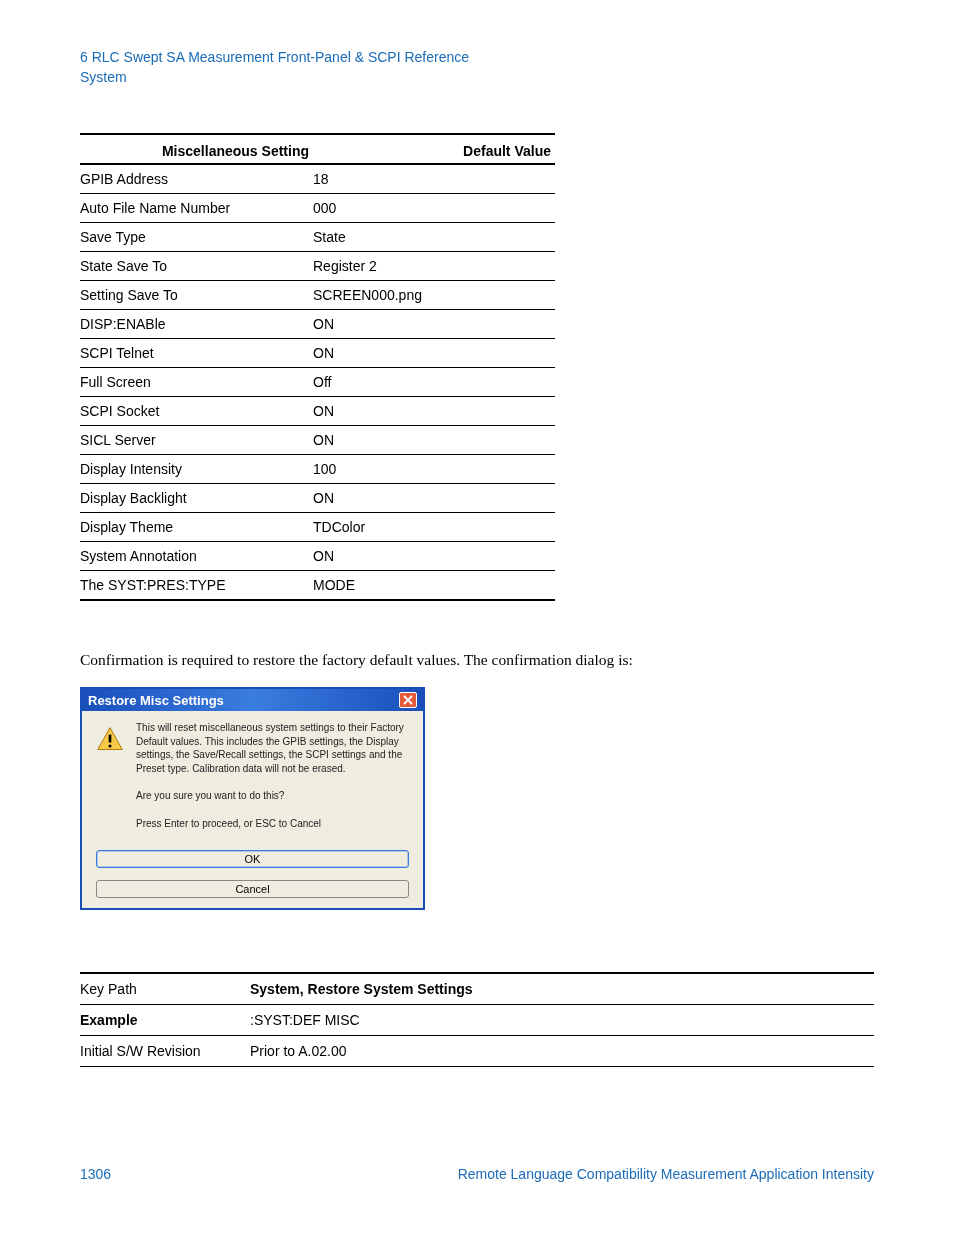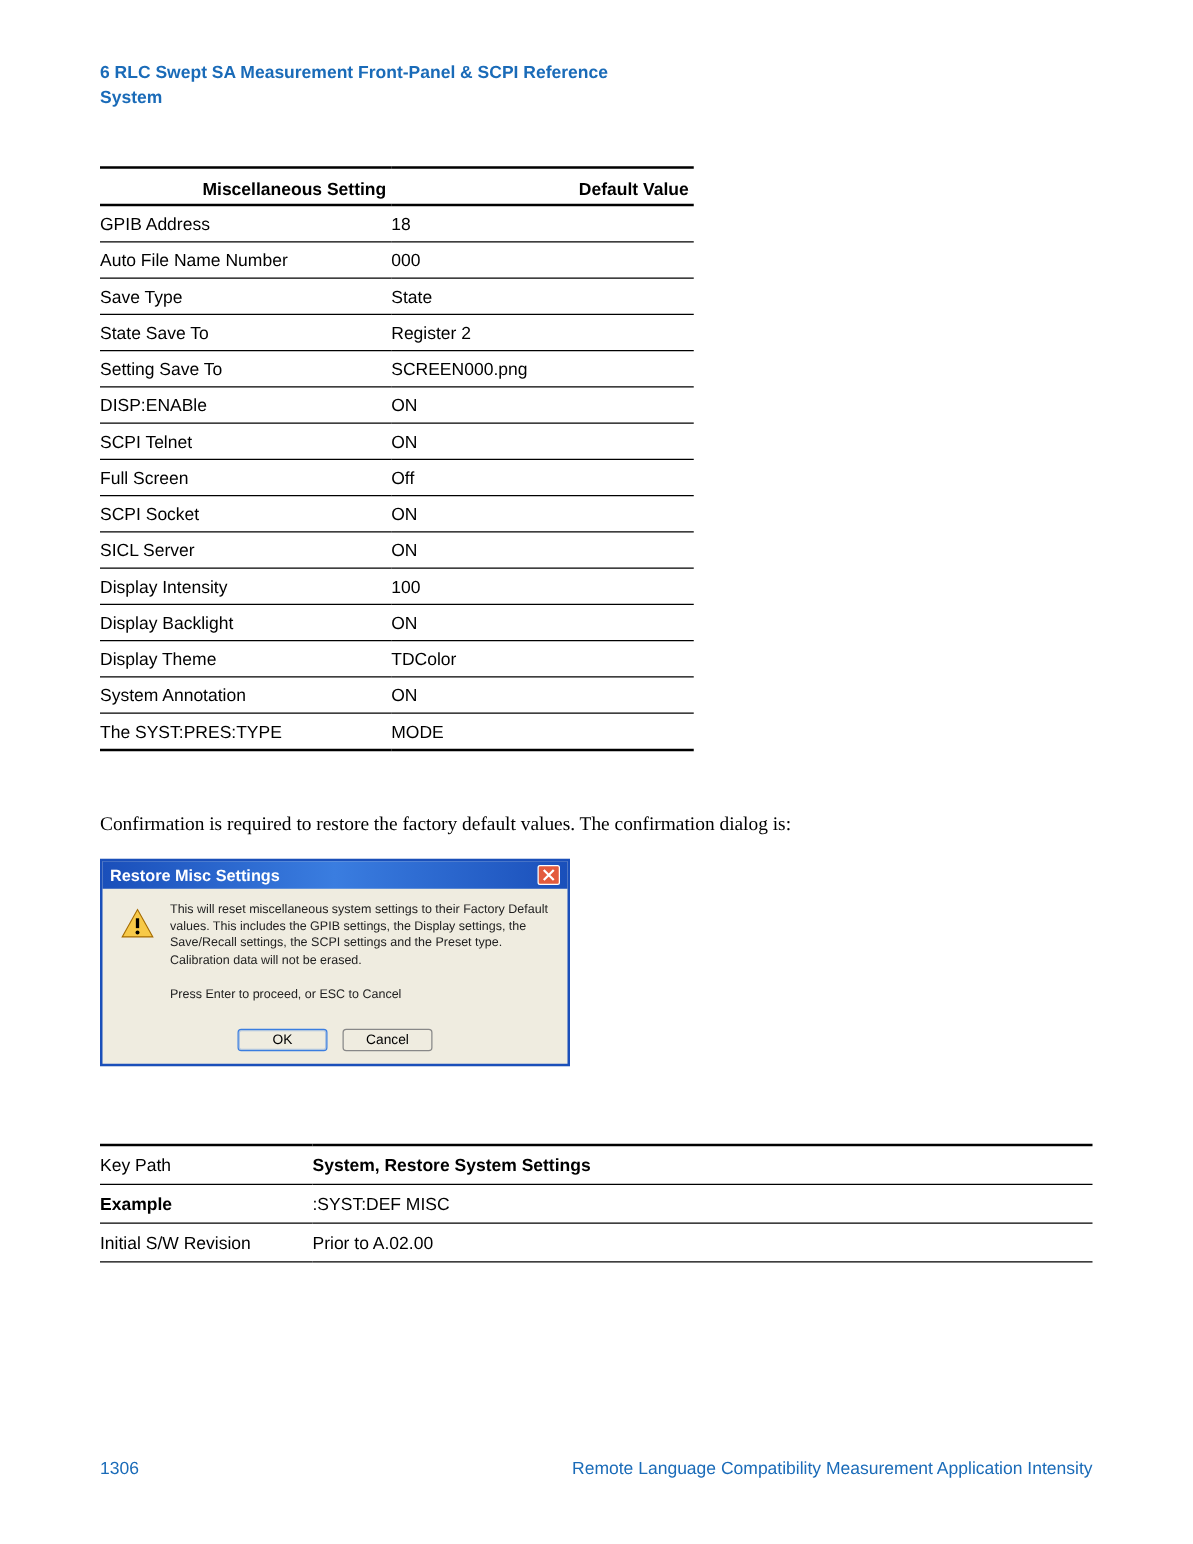--- a/index.html
+++ b/index.html
@@ -4,21 +4,21 @@
   <style>
     * { margin: 0; padding: 0; box-sizing: border-box; }
     body {
       width: 954px;
       height: 1235px;
       background: #fff;
       font-family: Arial, Helvetica, sans-serif;
       position: relative;
       padding: 48px 80px 0 80px;
     }
-    .header-link { color: #1a6bb8; font-size: 14px; line-height: 1.4; font-weight: bold; }
+    .header-link { color: #1a6bb8; font-size: 14px; line-height: 1.4; }
     .header-block { margin-bottom: 46px; }
     .settings-table {
       width: 475px;
       border-collapse: collapse;
     }
     .settings-table thead tr { border-top: 2px solid #000; border-bottom: 2px solid #000; }
     .settings-table tbody tr { border-bottom: 1px solid #000; }
     .settings-table th {
       text-align: right;
       font-weight: bold;
@@ -27,21 +27,21 @@
     }
     .settings-table td {
       font-size: 14px;
       padding: 6px 4px 6px 0;
     }
     .settings-table .col-setting { width: 233px; }
     .settings-table .col-value { width: 242px; }
     .body-text { font-family: Georgia, 'Times New Roman', serif; font-size: 15.5px; margin: 50px 0 18px 0; }
 
     .dialog {
-      width: 376px;
+      width: 345px;
       border: 2px solid #1a4fba;
       background: #efece0;
       font-family: Tahoma, Arial, sans-serif;
       margin-bottom: 62px;
     }
     .dialog-titlebar {
       background: linear-gradient(to right, #1a4fba, #3a7de0, #1a4fba);
       color: #fff;
       font-size: 13px;
       font-weight: bold;
@@ -57,21 +57,21 @@
       border-radius: 2px;
       display: flex;
       align-items: center;
       justify-content: center;
     }
     .dialog-close svg { width: 10px; height: 10px; }
     .dialog-body { padding: 10px 14px 14px 14px; display: flex; gap: 12px; }
     .dialog-icon { width: 28px; flex-shrink: 0; padding-top: 4px; }
     .dialog-text { font-size: 10px; color: #222; line-height: 1.35; }
     .dialog-text p { margin-bottom: 14px; }
-    .dialog-buttons { display: flex; gap: 12px; justify-content: center; padding: 0 14px 10px 14px; }
+    .dialog-buttons { display: flex; gap: 12px; justify-content: center; padding: 0 14px 10px 14px; flex-direction: column; }
     .dialog-btn {
       min-width: 72px;
       padding: 2px 10px;
       font-size: 11px;
       background: #efece0;
       border: 1px solid #888;
       border-radius: 3px;
       display: flex;
       align-items: center;
       justify-content: center;
@@ -197,20 +197,21 @@
   <div class="dialog-body">
     <div class="dialog-icon">
       <svg viewBox="0 0 32 32" width="28" height="28">
         <polygon points="16,3 30,28 2,28" fill="#f7c948" stroke="#a56b00" stroke-width="1"></polygon>
         <rect x="14.5" y="11" width="3" height="9" fill="#000"></rect>
         <circle cx="16" cy="24" r="1.8" fill="#000"></circle>
       </svg>
     </div>
     <div class="dialog-text">
       <p>This will reset miscellaneous system settings to their Factory Default values.   This includes the GPIB settings, the Display settings, the Save/Recall settings, the SCPI settings and the Preset type. Calibration data will not be erased.</p>
+      <p>Are you sure you want to do this?</p>
       <p style="margin-bottom:6px;">Press Enter to proceed, or ESC to Cancel</p>
     </div>
   </div>
   <div class="dialog-buttons">
     <div class="dialog-btn primary">OK</div>
     <div class="dialog-btn">Cancel</div>
   </div>
 </div>
 
 <table class="ref-table">

